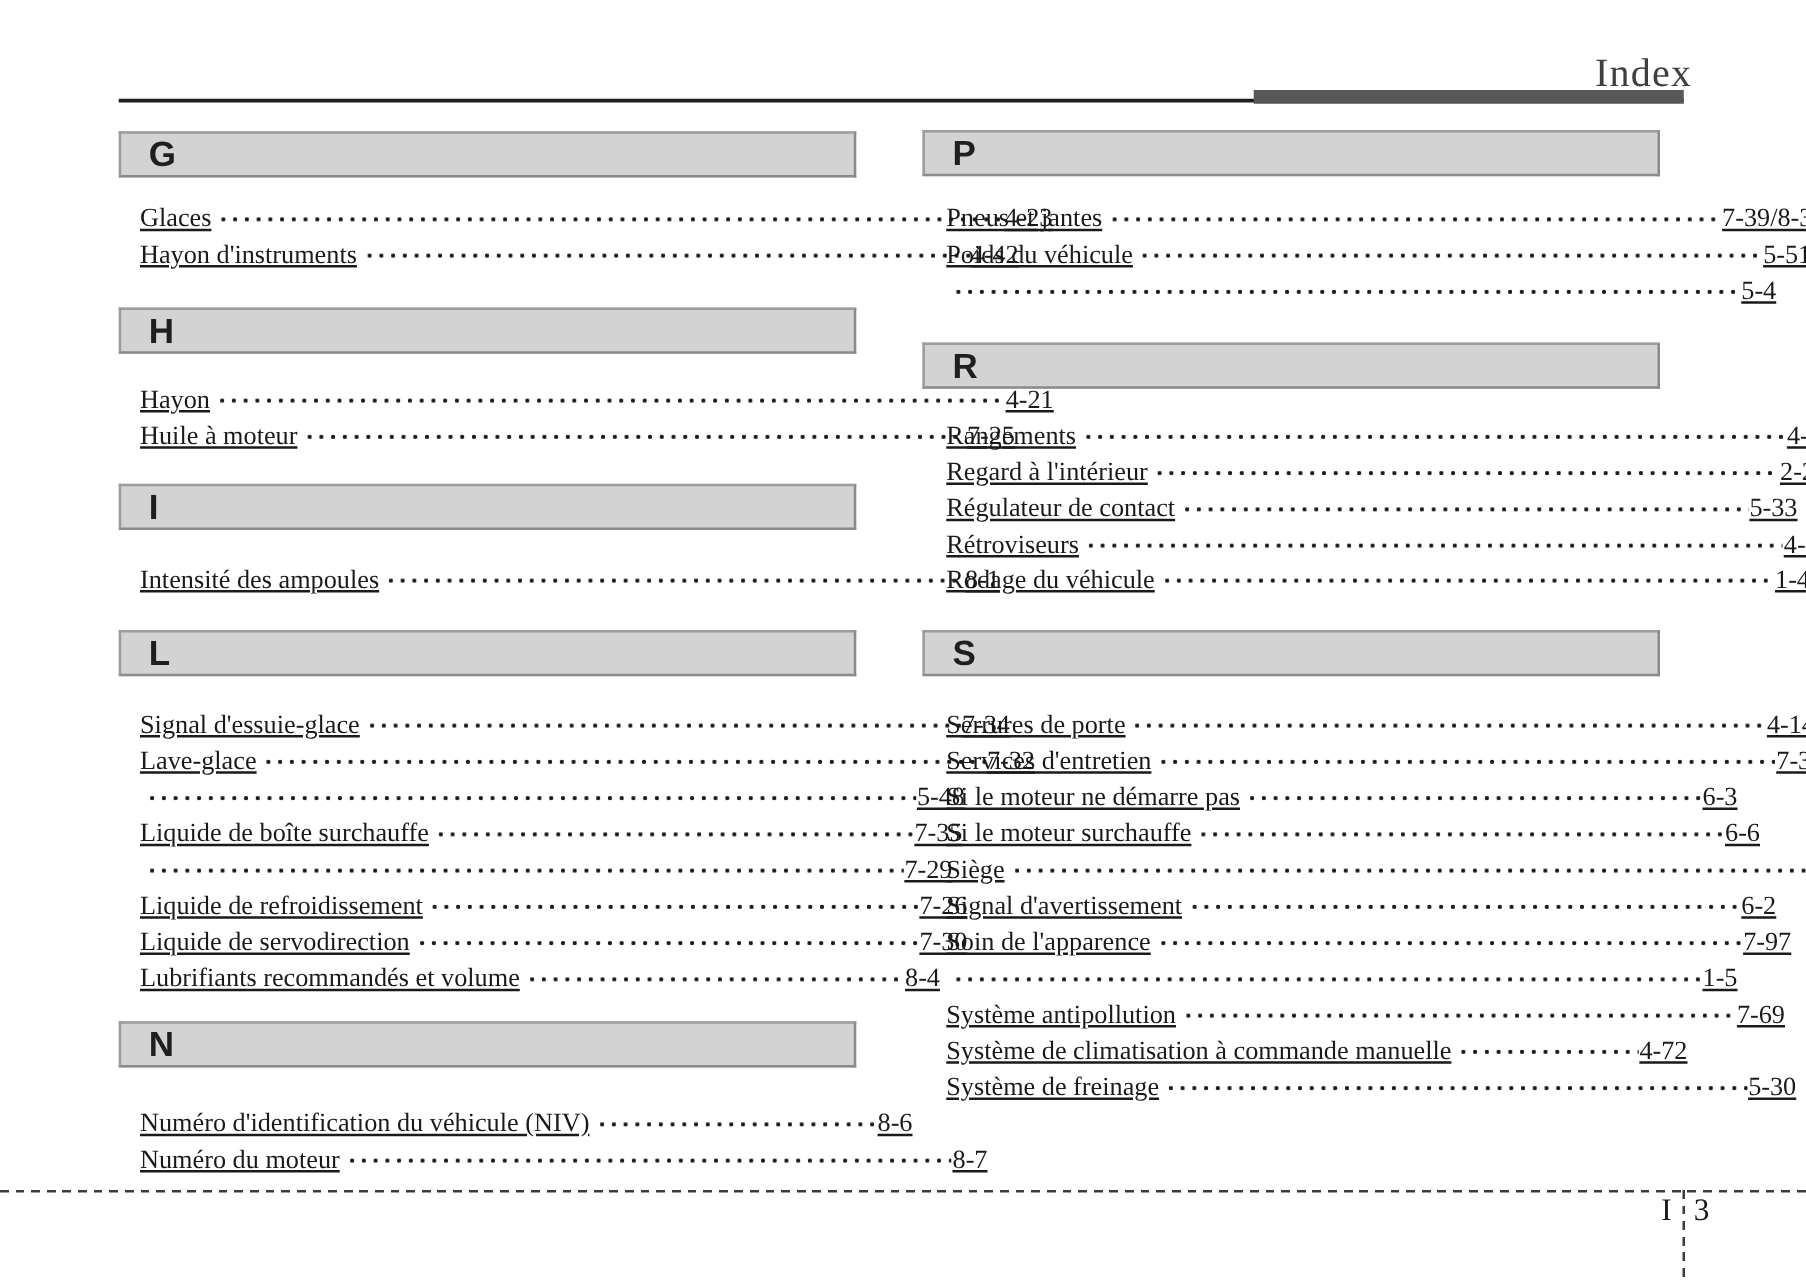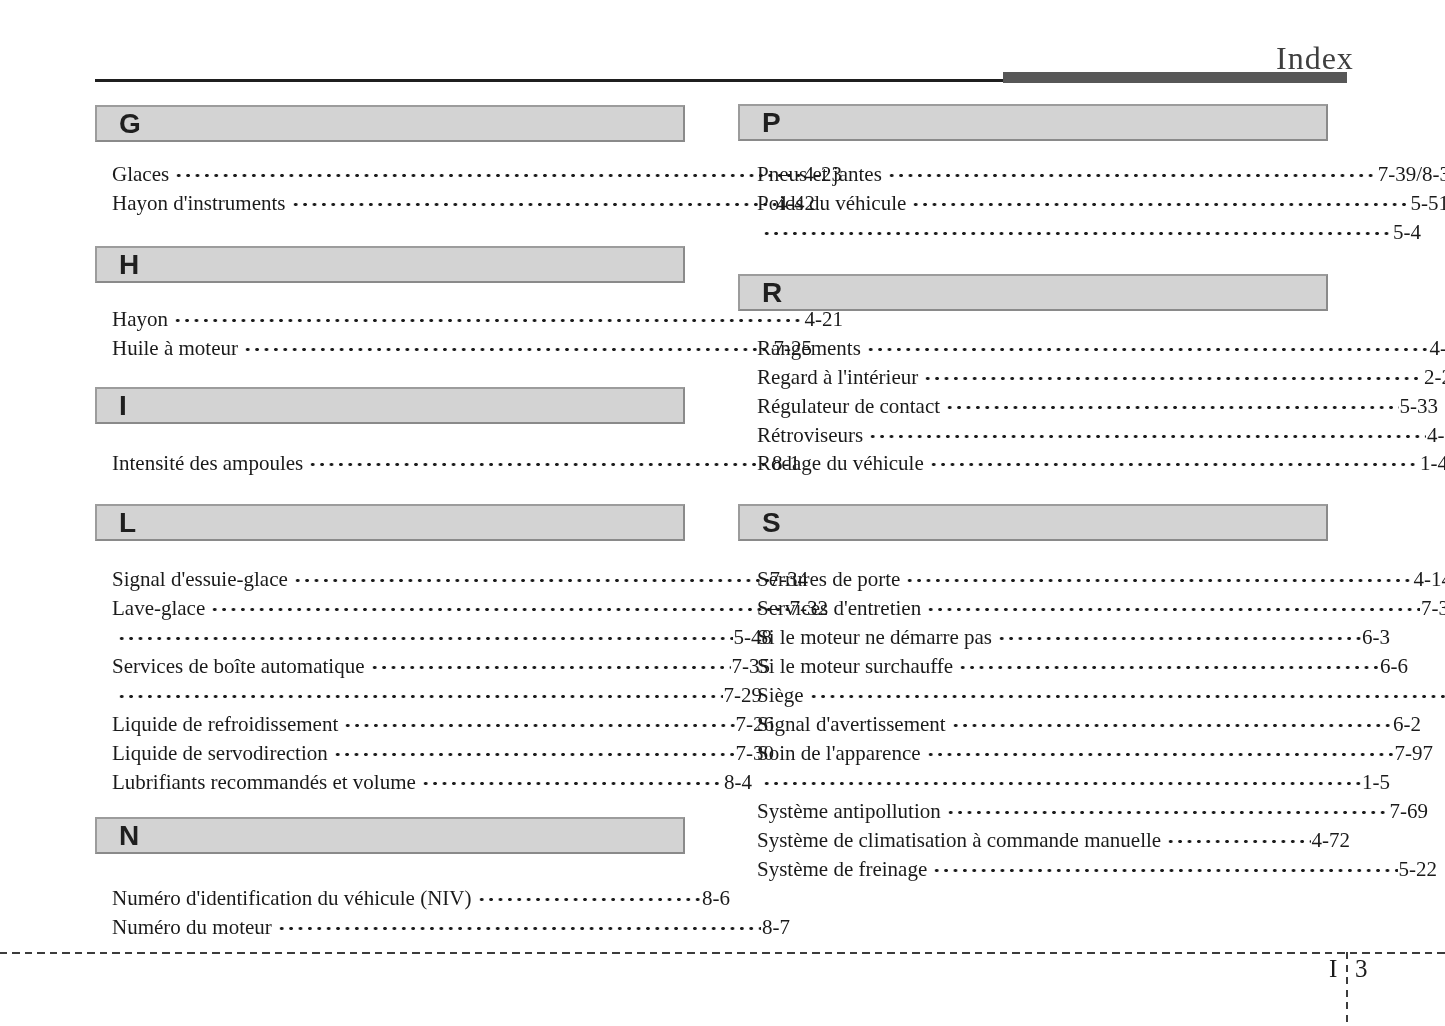--- a/index.html
+++ b/index.html
@@ -18,21 +18,21 @@
     background:#d3d3d3; border:2px solid #8a8a8a;
     border-top-color:#9c9c9c; border-left-color:#9c9c9c;
   }
   .letter {
     font-family:"Liberation Sans", sans-serif; font-weight:bold;
     font-size:28px; line-height:33px; margin-left:22px; color:#1f1f1f; display:inline-block;
   }
   
   .row {
     position:absolute; height:25px; display:flex; align-items:baseline;
-    font-size:21px; line-height:25px; white-space:nowrap;
+    font-size:21px; line-height:25px; white-space:nowrap;text-decoration:underline;
   }
   .lbl { flex:0 0 auto; }
   .pg  { flex:0 0 auto; }
   .dots {
     flex:1 1 auto; min-width:6px; height:11px; margin:0 1px 0 5px;
     background-image:radial-gradient(circle at 4.7px 50%, #1b1b1b 1.45px, rgba(0,0,0,0) 2px);
     background-size:9.4px 11px; background-repeat:repeat-x; background-position:0 50%;
   }
   
   .hdash { position:absolute; left:0; top:952px; width:1445px; height:2px;
@@ -95,21 +95,21 @@
 <div class="row" style="top:596px;left:112px;width:716px">
     <span class="lbl">Lave-glace</span>
     <span class="dots"></span>
     <span class="pg">7-32</span>
   </div>
 <div class="row" style="top:625px;left:112px;width:660px">
     <span class="dots"></span>
     <span class="pg">5-48</span>
   </div>
 <div class="row" style="top:654px;left:112px;width:658px">
-    <span class="lbl">Services de boîte automatique</span>
+    <span class="lbl">Liquide de boîte surchauffe</span>
     <span class="dots"></span>
     <span class="pg">7-35</span>
   </div>
 <div class="row" style="top:683px;left:112px;width:650px">
     <span class="dots"></span>
     <span class="pg">7-29</span>
   </div>
 <div class="row" style="top:712px;left:112px;width:662px">
     <span class="lbl">Liquide de refroidissement</span>
     <span class="dots"></span>
@@ -223,19 +223,19 @@
     <span class="pg">7-69</span>
   </div>
 <div class="row" style="top:828px;left:757px;width:593px">
     <span class="lbl">Système de climatisation à commande manuelle</span>
     <span class="dots"></span>
     <span class="pg">4-72</span>
   </div>
 <div class="row" style="top:857px;left:757px;width:680px">
     <span class="lbl">Système de freinage</span>
     <span class="dots"></span>
-    <span class="pg">5-22</span>
+    <span class="pg">5-30</span>
   </div>
 
 <div class="hdash"></div>
 <div class="vdash"></div>
 <div class="fpg-l">I</div>
 <div class="fpg-r">3</div>
 
 </body></html>

